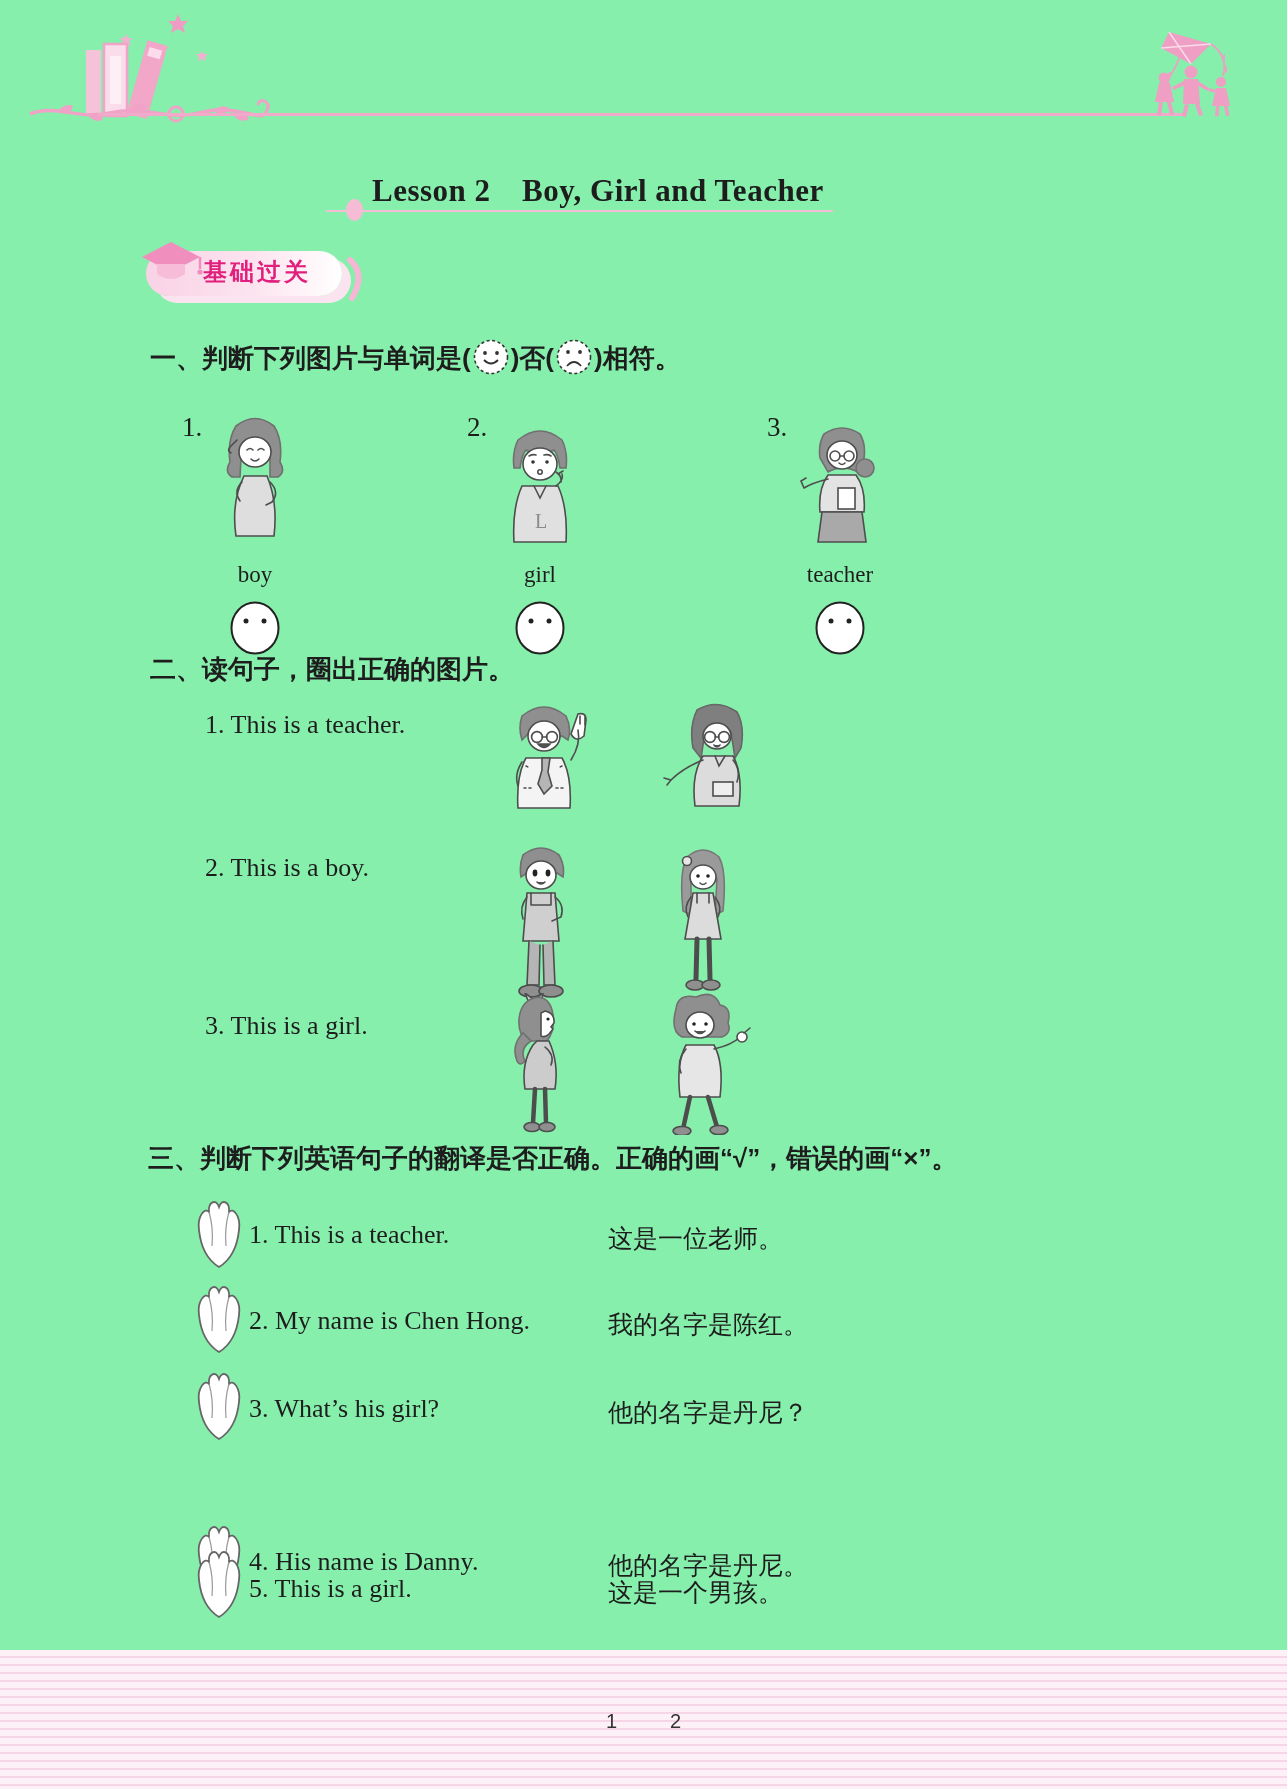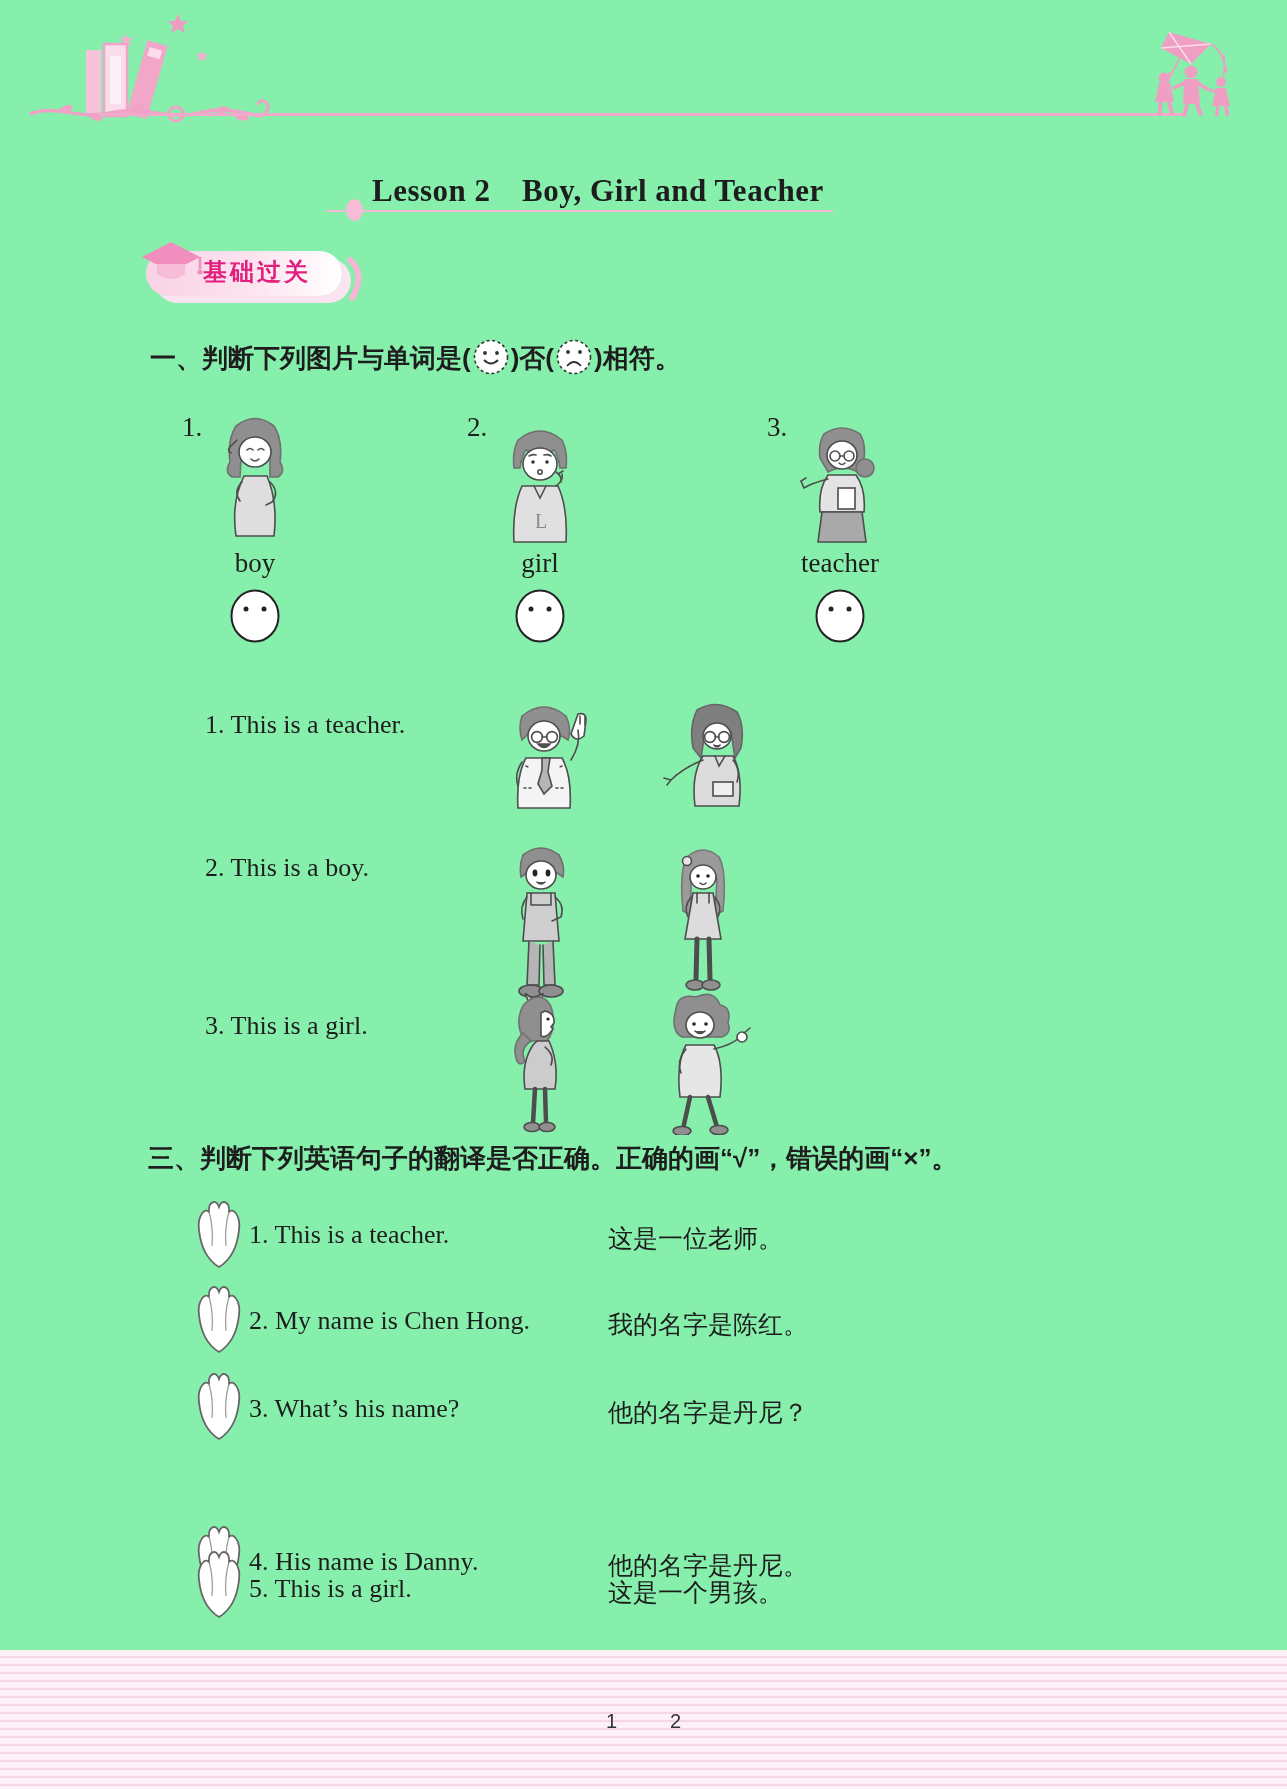--- a/index.html
+++ b/index.html
@@ -33,21 +33,21 @@
   
   .s-heading { position:absolute; font-size:26px; font-weight:bold; white-space:nowrap; }
   #s1-heading { left:150px; top:338px; display:flex; align-items:flex-end; gap:1px; }
   #s2-heading { left:150px; top:652px; }
   #s3-heading { left:148px; top:1141px; }
 
   
   .s1-item { position:absolute; width:130px; display:flex; flex-direction:column; align-items:center; }
   .s1-num { position:absolute; left:-8px; top:2px; font-size:27px; }
   .fig-slot { height:138px; display:flex; align-items:flex-end; justify-content:center; }
-  .s1-word { font-size:27px; margin-top:0; line-height:30px; }
+  .s1-word { font-size:23px; margin-top:12px; line-height:30px; }
   .answer-face { margin-top:10px; }
 
   
   .s2-row { position:absolute; left:0; width:100%; }
   .s2-sentence { position:absolute; left:205px; font-size:26px; white-space:nowrap; }
   .s2-fig { position:absolute; }
 
   
   .s3-row { position:absolute; left:0; width:100%; height:78px; }
   .s3-flower { position:absolute; left:188px; top:0; }
@@ -220,20 +220,21 @@
       </svg>
     </div>
     <div class="s1-word">teacher</div>
     <svg class="answer-face" width="52" height="56" viewBox="0 0 52 56">
       <ellipse cx="26" cy="28" rx="23.5" ry="25.5" fill="#fff" stroke="#222" stroke-width="2"></ellipse>
       <circle cx="17" cy="21" r="2.5" fill="#222"></circle>
         <circle cx="35" cy="21" r="2.5" fill="#222"></circle>
     </svg>
   </div>
 
+  <div id="s2-heading" class="s-heading sans">二、读句子，圈出正确的图片。</div>
 
   <div class="s2-row" style="top:700px; height:140px;">
     <span class="s2-sentence" style="top:10px;">
       <span>1.</span>
       <span>This is a teacher.</span>
     </span>
     <svg class="s2-fig" style="left:492px; top:2px;" width="104" height="128" viewBox="0 0 104 128">
       <g stroke="#4d4d4d" stroke-width="1.6" fill="none" stroke-linecap="round">
         <path d="M30 14 Q52 -4 74 14 Q80 26 76 38 L70 34 Q52 40 36 32 L30 38 Q26 26 30 14 Z" fill="#8f8f8f" stroke="#707070"></path>
         <ellipse cx="52" cy="34" rx="16" ry="15" fill="#fff"></ellipse>
@@ -370,21 +371,21 @@
     <span class="s3-zh" style="top:27px;">我的名字是陈红。</span>
   </div>
 
   <div class="s3-row" style="top:1368px;">
     <svg class="s3-flower" width="62" height="74" viewBox="0 0 62 74">
       <path d="M11 34 C9 20 17 11 21 16 C20 6 28 2 31 11 C34 2 42 6 41 16 C45 11 53 20 51 34 C49 53 41 65 31 71 C21 65 13 53 11 34 Z" fill="#fff" stroke="#666" stroke-width="1.8"></path>
       <path d="M21 16 C24 26 25 38 24 50 M41 16 C38 26 37 38 38 50" stroke="#999" stroke-width="1.2" fill="none"></path>
     </svg>
     <span class="s3-en" style="top:26px;">
       <span>3.</span>
-      <span>What’s his name?</span>
+      <span>What’s his girl?</span>
     </span>
     <span class="s3-zh" style="top:28px;">他的名字是丹尼？</span>
   </div>
 
   <div class="s3-row" style="top:1521px;">
     <svg class="s3-flower" width="62" height="74" viewBox="0 0 62 74">
       <path d="M11 34 C9 20 17 11 21 16 C20 6 28 2 31 11 C34 2 42 6 41 16 C45 11 53 20 51 34 C49 53 41 65 31 71 C21 65 13 53 11 34 Z" fill="#fff" stroke="#666" stroke-width="1.8"></path>
       <path d="M21 16 C24 26 25 38 24 50 M41 16 C38 26 37 38 38 50" stroke="#999" stroke-width="1.2" fill="none"></path>
     </svg>
     <span class="s3-en" style="top:26px;">

